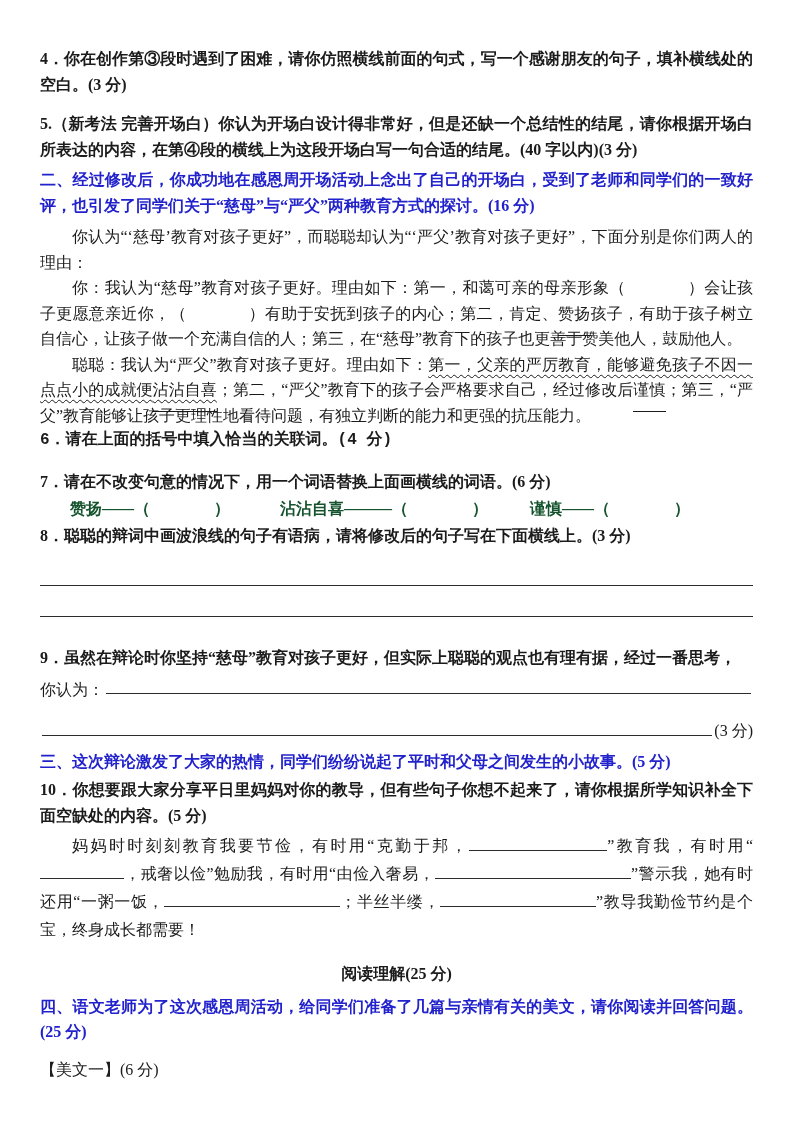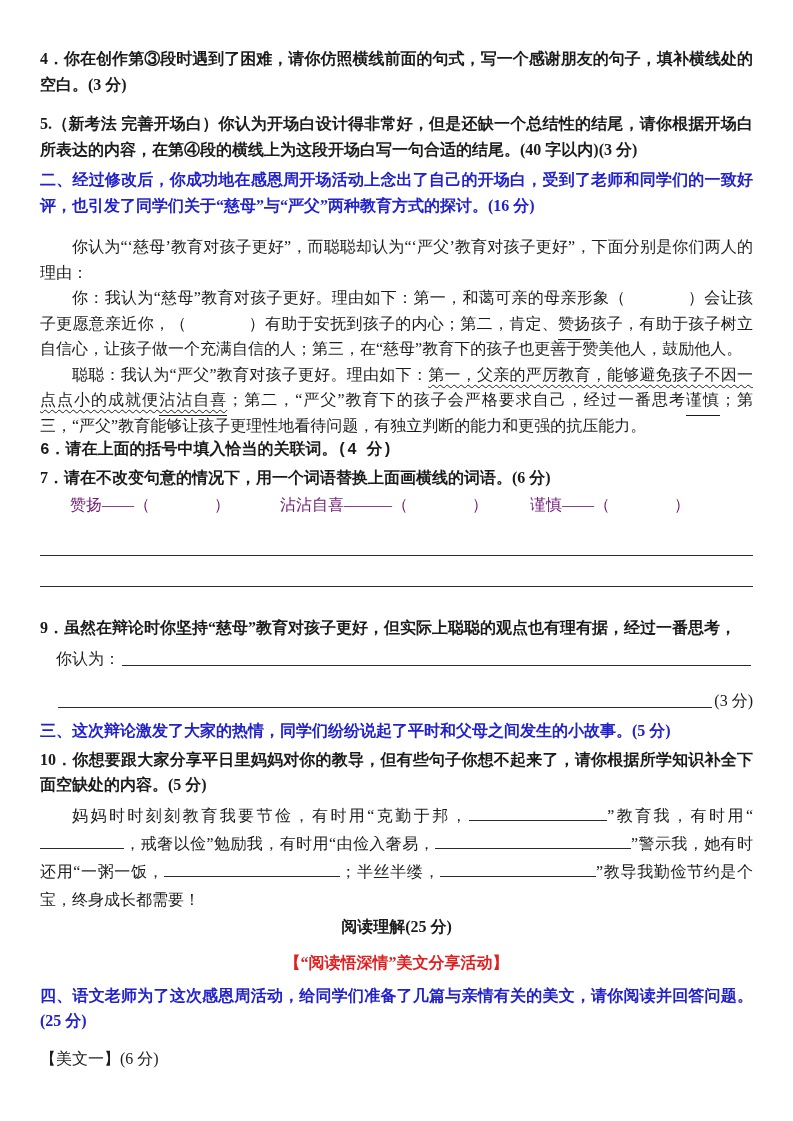--- a/index.html
+++ b/index.html
@@ -10,54 +10,54 @@
   }
   .page{box-sizing:border-box;width:793px;height:1121px;padding:46px 40px 0 40px;}
   .p{font-size:16px;line-height:25.5px;text-align:justify;}
   .q{font-weight:700;}
   .ind{text-indent:2em;}
   .wide{line-height:28px;}
   .blue{color:#2222cc;font-weight:700;}
   .red{color:#e01f1f;}
   .bold{font-weight:700;}
   .center{text-align:center;}
-  .rowdark{color:#701a75;}
+  .rowdark{color:#14532d;font-weight:bold;}
   .rule{border-bottom:1.5px solid #2b2b2b;height:1px;}
-  .flexline{display:flex;align-items:center;margin-left:16px;}
+  .flexline{display:flex;align-items:flex-start;}
   .flexline .txt{white-space:nowrap;}
   .blank{display:inline-block;border-bottom:1.5px solid #2b2b2b;height:1.05em;vertical-align:baseline;}
   .gap{display:inline-block;}
   .grow{flex:1 1 auto;border-bottom:1.5px solid #2b2b2b;height:1.05em;margin:0 2px 3px 2px;}
-  .seg-u{border-bottom:1px solid currentColor;padding-bottom:7px;}
+  .seg-u{border-bottom:1px solid currentColor;padding-bottom:13px;}
   .seg-wavy{text-decoration-line:underline;text-decoration-style:wavy;text-decoration-thickness:1px;text-underline-offset:4px;}
 </style>
 </head>
 <body>
 
 <div class="page">
     <div class="p q" style="margin-top: 0px;"><span class="txt">4．你在创作第③段时遇到了困难，请你仿照横线前面的句式，写一个感谢朋友的句子，填补横线处的空白。(3 分)</span></div>
     <div class="p q" style="margin-top: 14px;"><span class="txt">5.（新考法 完善开场白）你认为开场白设计得非常好，但是还缺一个总结性的结尾，请你根据开场白所表达的内容，在第④段的横线上为这段开场白写一句合适的结尾。(40 字以内)(3 分)</span></div>
     <div class="p blue" style="margin-top: 5px;"><span class="txt">二、经过修改后，你成功地在感恩周开场活动上念出了自己的开场白，受到了老师和同学们的一致好评，也引发了同学们关于“慈母”与“严父”两种教育方式的探讨。(16 分)</span></div>
-    <div class="p ind" style="margin-top: 16px;"><span class="txt">你认为“‘慈母’教育对孩子更好”，而聪聪却认为“‘严父’教育对孩子更好”，下面分别是你们两人的理由：</span></div>
+    <div class="p ind" style="margin-top: 6px;"><span class="txt">你认为“‘慈母’教育对孩子更好”，而聪聪却认为“‘严父’教育对孩子更好”，下面分别是你们两人的理由：</span></div>
     <div class="p ind" style="margin-top: 0px;"><span class="txt">你：我认为“慈母”教育对孩子更好。理由如下：第一，和蔼可亲的母亲形象（</span><span class="gap" style="width: 62px;"></span><span class="txt">）会让孩子更愿意亲近你，（</span><span class="gap" style="width: 62px;"></span><span class="txt">）有助于安抚到孩子的内心；第二，肯定、</span><span class="txt seg-u">赞扬</span><span class="txt">孩子，有助于孩子树立自信心，让孩子做一个充满自信的人；第三，在“慈母”教育下的孩子也更善于赞美他人，鼓励他人。</span></div>
-    <div class="p ind" style="margin-top: 0px;"><span class="txt">聪聪：我认为“严父”教育对孩子更好。理由如下：</span><span class="txt seg-wavy">第一，父亲的严厉教育，能够避免孩子不因一点点小的成就便</span><span class="txt seg-u seg-wavy">沾沾自喜</span><span class="txt">；第二，“严父”教育下的孩子会严格要求自己，经过一番思考</span><span class="txt seg-u">谨慎</span><span class="txt">；第三，“严父”教育能够让孩子更理性地看待问题，有独立判断的能力和更强的抗压能力。</span></div>
+    <div class="p ind" style="margin-top: 0px;"><span class="txt">聪聪：我认为“严父”教育对孩子更好。理由如下：</span><span class="txt seg-wavy">第一，父亲的严厉教育，能够避免孩子不因一点点小的成就便</span><span class="txt seg-u seg-wavy">沾沾自喜</span><span class="txt">；第二，“严父”教育下的孩子会严格要求自己，经过修改后</span><span class="txt seg-u">谨慎</span><span class="txt">；第三，“严父”教育能够让孩子更理性地看待问题，有独立判断的能力和更强的抗压能力。</span></div>
     <div class="p q" style=" font-family: Liberation Mono, monospace;"><span class="txt">6．请在上面的括号中填入恰当的关联词。(4 分)</span></div>
-    <div class="p q" style="margin-top: 1px;"><span class="txt">7．请在不改变句意的情况下，用一个词语替换上面画横线的词语。(6 分)</span></div>
+    <div class="p q" style="margin-top: 15px;"><span class="txt">7．请在不改变句意的情况下，用一个词语替换上面画横线的词语。(6 分)</span></div>
     <div class="p rowdark" style="margin-top: 2px;"><span class="gap" style="width: 30px;"></span><span class="txt">赞扬——（</span><span class="gap" style="width: 64px;"></span><span class="txt">）</span><span class="gap" style="width: 50px;"></span><span class="txt">沾沾自喜———（</span><span class="gap" style="width: 64px;"></span><span class="txt">）</span><span class="gap" style="width: 42px;"></span><span class="txt">谨慎——（</span><span class="gap" style="width: 64px;"></span><span class="txt">）</span></div>
+    <div class="p q" style="margin-top: 1px;"><span class="txt">8．聪聪的辩词中画波浪线的句子有语病，请将修改后的句子写在下面横线上。(3 分)</span></div>
     <div class="rule" style="margin-top: 36px;"></div>
     <div class="rule" style="margin-top: 29px;"></div>
     <div class="p q" style="margin-top: 28px;"><span class="txt">9．虽然在辩论时你坚持“慈母”教育对孩子更好，但实际上聪聪的观点也有理有据，经过一番思考，</span></div>
     <div class="p flexline" style="margin-top: 6px;">
       <span class="txt">你认为：</span>
       <span class="grow"></span>
     </div>
     <div class="p flexline" style="margin-top: 16px;">
       <span class="grow"></span>
       <span class="txt">(3 分)</span>
     </div>
     <div class="p blue" style="margin-top: 5px;"><span class="txt">三、这次辩论激发了大家的热情，同学们纷纷说起了平时和父母之间发生的小故事。(5 分)</span></div>
     <div class="p q" style="margin-top: 3px;"><span class="txt">10．你想要跟大家分享平日里妈妈对你的教导，但有些句子你想不起来了，请你根据所学知识补全下面空缺处的内容。(5 分)</span></div>
     <div class="p ind wide" style="margin-top: 4px;"><span class="txt">妈妈时时刻刻教育我要节俭，有时用“克勤于邦，</span><span class="blank" style="width: 138px;"></span><span class="txt">”教育我，有时用“</span><span class="blank" style="width: 84px;"></span><span class="txt">，戒奢以俭”勉励我，有时用“由俭入奢易，</span><span class="blank" style="width: 196px;"></span><span class="txt">”警示我，她有时还用“一粥一饭，</span><span class="blank" style="width: 176px;"></span><span class="txt">；半丝半缕，</span><span class="blank" style="width: 156px;"></span><span class="txt">”教导我勤俭节约是个宝，终身成长都需要！</span></div>
-    <div class="p center bold" style=""><span class="txt">阅读理解(25 分)</span></div>
-    <div class="p center red bold" style="margin-top: 11px;"><span class="txt">【“阅读悟深情”美文分享活动】</span></div>
+    <div class="p center bold" style="margin-top: 17px;"><span class="txt">阅读理解(25 分)</span></div>
     <div class="p blue" style="margin-top: 7px;"><span class="txt">四、语文老师为了这次感恩周活动，给同学们准备了几篇与亲情有关的美文，请你阅读并回答问题。(25 分)</span></div>
     <div class="p" style="margin-top: 12px;"><span class="txt">【美文一】(6 分)</span></div>
   </div>
 
 </body></html>

